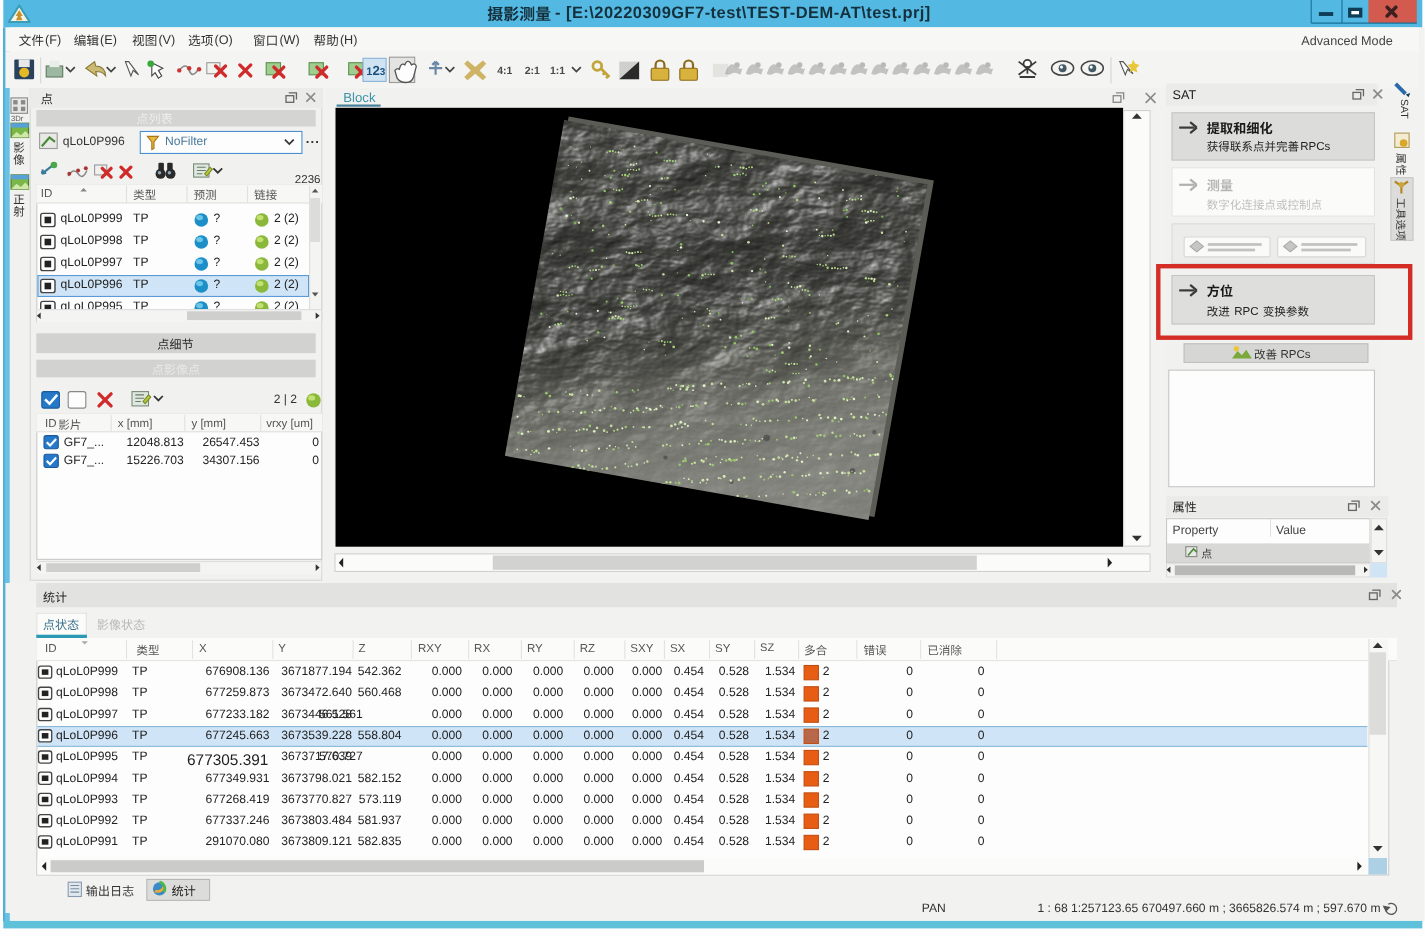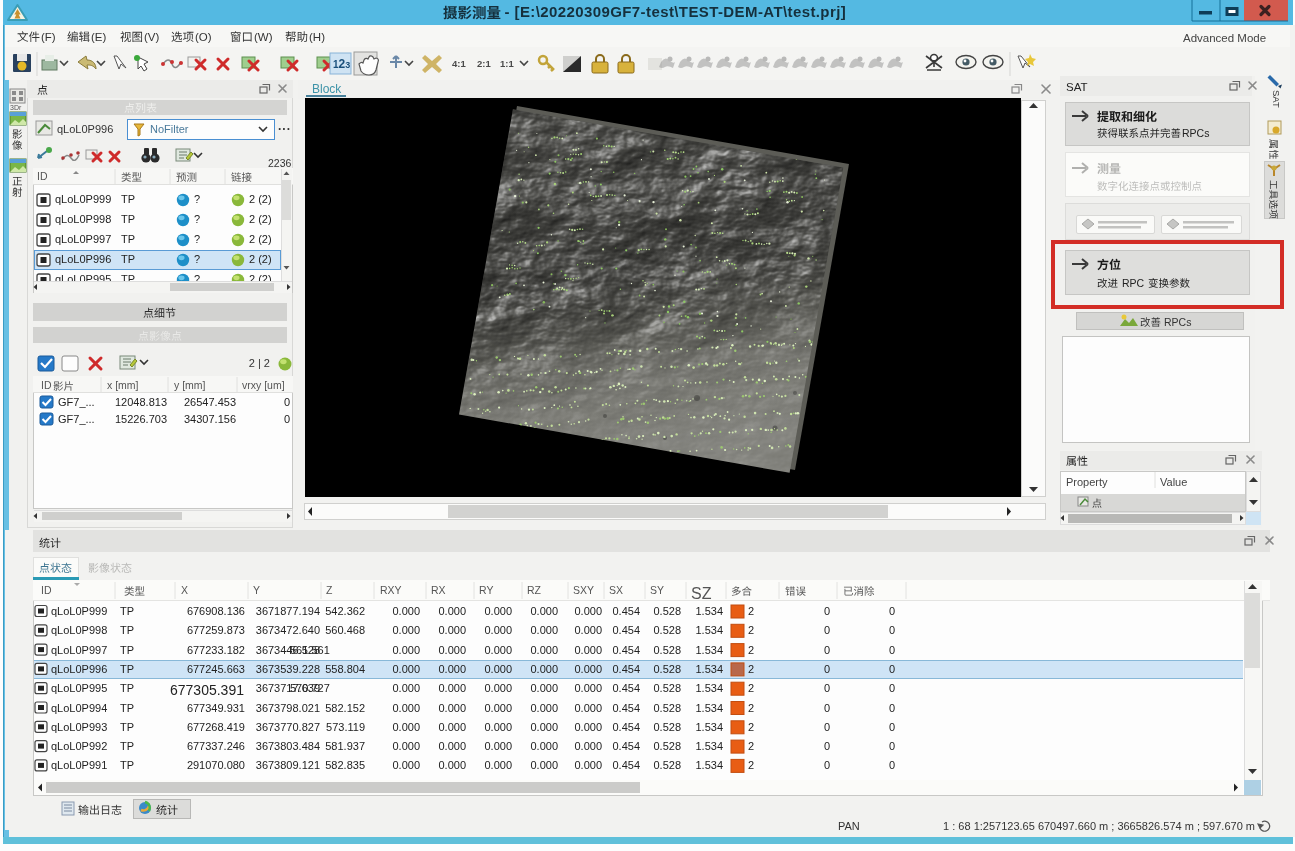--- a/index.html
+++ b/index.html
@@ -1092,21 +1092,21 @@
 <div style="position:absolute;left:181px;top:584px;width:40px;height:13px;font-size:10.5px;color:#555">X</div>
 <div style="position:absolute;left:253px;top:584px;width:40px;height:13px;font-size:10.5px;color:#555">Y</div>
 <div style="position:absolute;left:326px;top:584px;width:40px;height:13px;font-size:10.5px;color:#555">Z</div>
 <div style="position:absolute;left:380px;top:584px;width:40px;height:13px;font-size:10.5px;color:#555">RXY</div>
 <div style="position:absolute;left:431px;top:584px;width:40px;height:13px;font-size:10.5px;color:#555">RX</div>
 <div style="position:absolute;left:479px;top:584px;width:40px;height:13px;font-size:10.5px;color:#555">RY</div>
 <div style="position:absolute;left:527px;top:584px;width:40px;height:13px;font-size:10.5px;color:#555">RZ</div>
 <div style="position:absolute;left:573px;top:584px;width:40px;height:13px;font-size:10.5px;color:#555">SXY</div>
 <div style="position:absolute;left:609px;top:584px;width:40px;height:13px;font-size:10.5px;color:#555">SX</div>
 <div style="position:absolute;left:650px;top:584px;width:40px;height:13px;font-size:10.5px;color:#555">SY</div>
-<div style="position:absolute;left:691px;top:584px;width:40px;height:13px;font-size:16px;color:#555">SZ</div>
+<div style="position:absolute;left:691px;top:584px;width:40px;height:13px;font-size:10px;color:#555">SZ</div>
 <div style="position:absolute;left:51px;top:605px;width:62px;height:13px;font-size:11px;color:#222">qLoL0P999</div>
 <div style="position:absolute;left:120px;top:605px;width:24px;height:13px;font-size:11px;color:#222">TP</div>
 <div style="position:absolute;left:170px;top:605px;width:75px;height:13px;font-size:11px;color:#222;text-align:right">676908.136</div>
 <div style="position:absolute;left:245px;top:605px;width:75px;height:13px;font-size:11px;color:#222;text-align:right">3671877.194</div>
 <div style="position:absolute;left:290px;top:605px;width:75px;height:13px;font-size:11px;color:#222;text-align:right">542.362</div>
 <div style="position:absolute;left:345px;top:605px;width:75px;height:13px;font-size:11px;color:#222;text-align:right">0.000</div>
 <div style="position:absolute;left:391px;top:605px;width:75px;height:13px;font-size:11px;color:#222;text-align:right">0.000</div>
 <div style="position:absolute;left:437px;top:605px;width:75px;height:13px;font-size:11px;color:#222;text-align:right">0.000</div>
 <div style="position:absolute;left:483px;top:605px;width:75px;height:13px;font-size:11px;color:#222;text-align:right">0.000</div>
 <div style="position:absolute;left:527px;top:605px;width:75px;height:13px;font-size:11px;color:#222;text-align:right">0.000</div>

